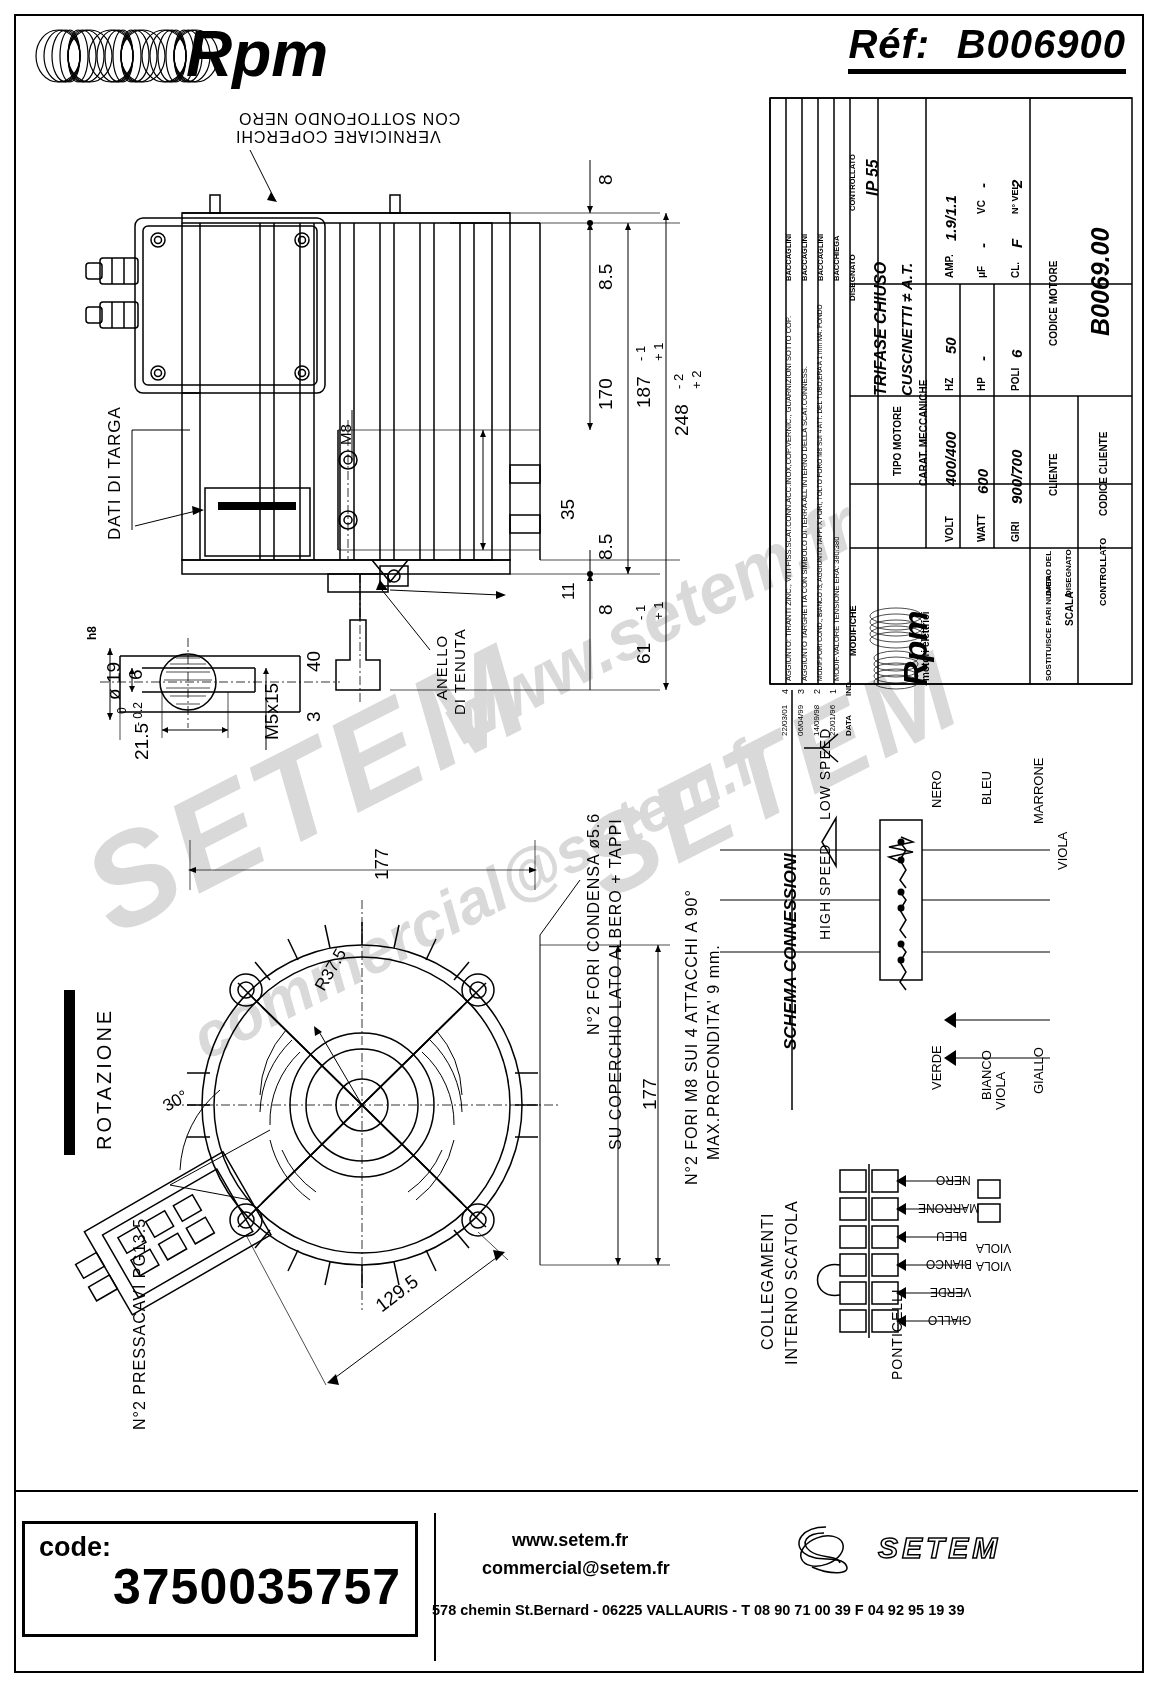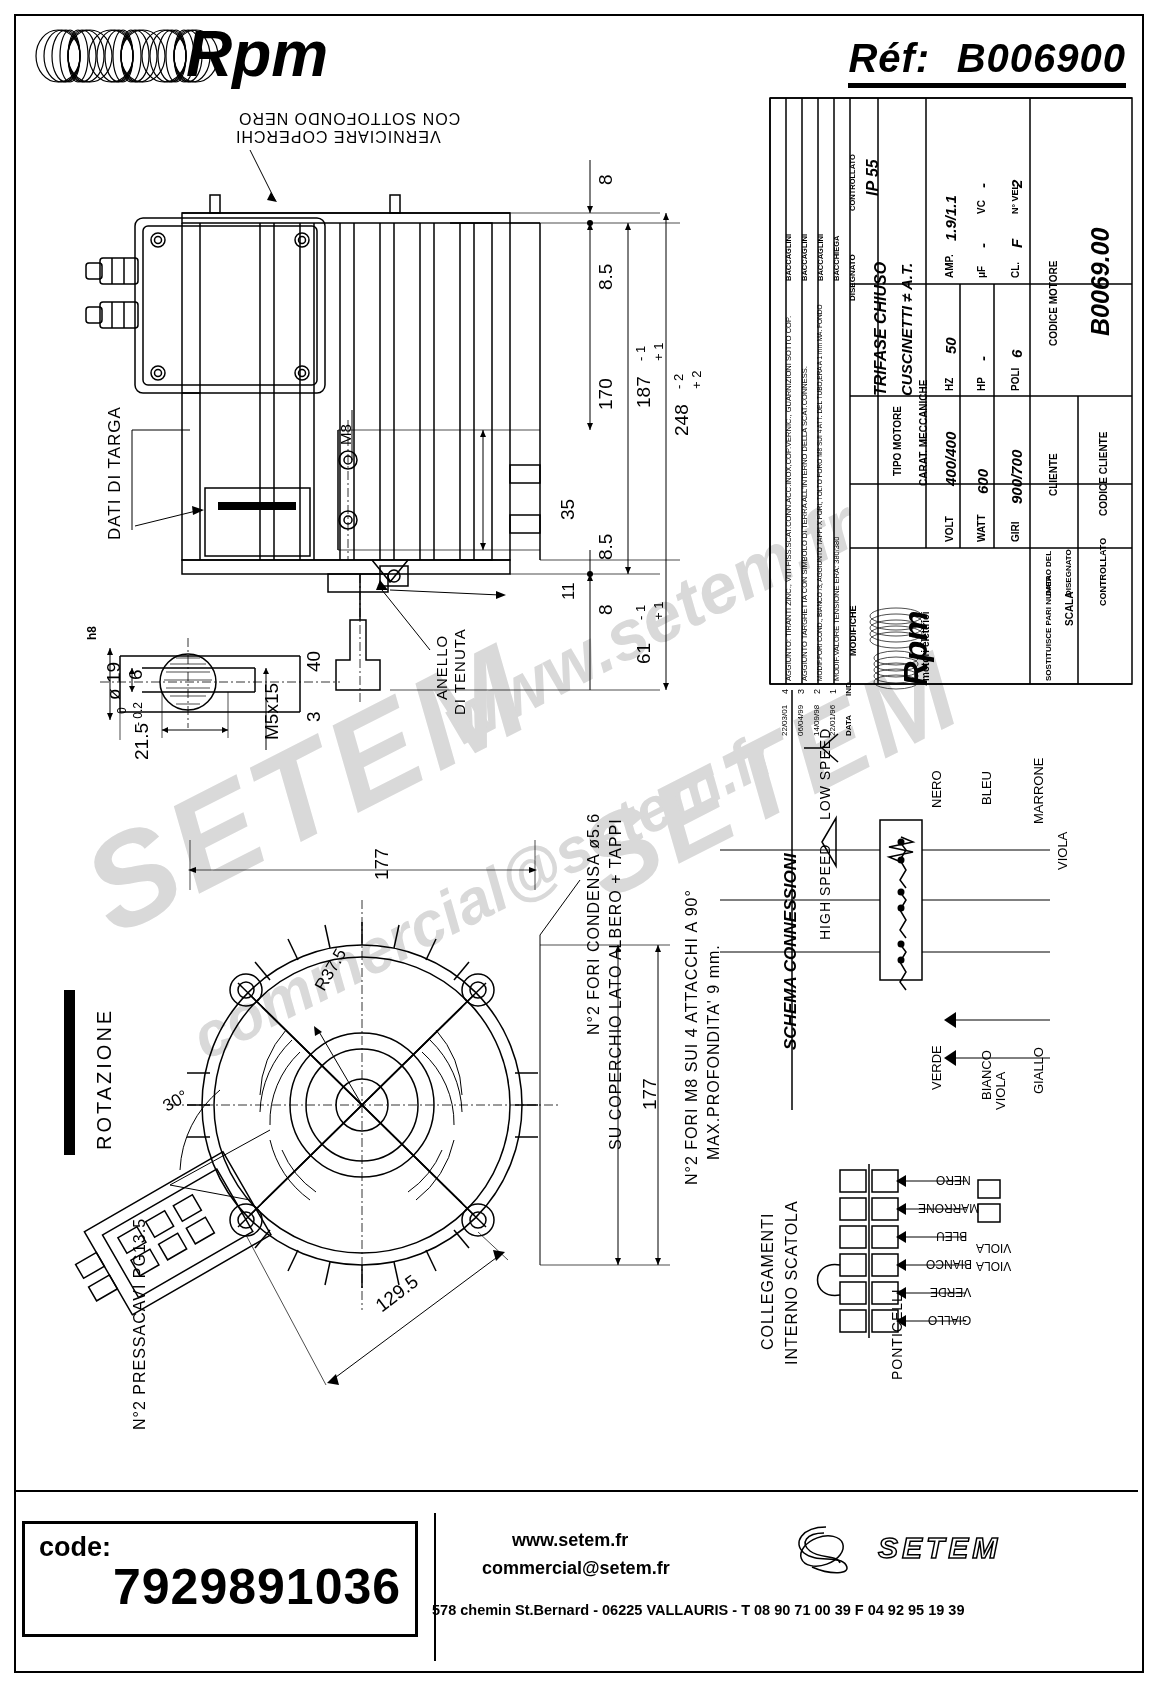--- a/index.html
+++ b/index.html
@@ -11,21 +11,21 @@
   .frame{position:absolute;border:2px solid #000;}
 
   
   .txt{position:absolute;white-space:nowrap;line-height:1;}
   .r90{transform-origin:0 0;transform:rotate(-90deg);}
   .r180{transform-origin:50% 50%;transform:rotate(180deg);}
   .ln{position:absolute;background:#000;}
 
   
   #logo{position:absolute;left:34px;top:26px;width:330px;height:62px;}
-  #ref{position:absolute;right:28px;top:36px;text-align:left;}
+  #ref{position:absolute;right:28px;top:22px;text-align:left;}
   #ref .reftxt{font-style:italic;font-weight:bold;font-size:40px;letter-spacing:1px;}
   #ref .ul{border-bottom:5px solid #000;margin-top:2px;}
 
   
   #titleblock{position:absolute;left:768px;top:96px;width:366px;height:590px;}
   .tblabel{position:absolute;white-space:nowrap;transform-origin:0 0;
            transform:rotate(-90deg);font-size:8px;letter-spacing:0px;}
   .tbval{position:absolute;white-space:nowrap;transform-origin:0 0;
          transform:rotate(-90deg);font-style:italic;font-weight:bold;}
 
@@ -771,21 +771,21 @@
     <div class="txt r180" style="left:188px;top:164px;font-size:12px;">GIALLO</div>
     <div class="txt r180" style="left:236px;top:92px;font-size:12px;">VIOLA</div>
     <div class="txt r180" style="left:236px;top:110px;font-size:12px;">VIOLA</div>
   </div>
 
   <div class="ln" style="left:16px;top:1490px;width:1122px;height:2px;"></div>
 
   <div id="footer">
     <div id="codebox">
       <div class="lbl">code:</div>
-      <div class="num">7929891036</div>
+      <div class="num">3750035757</div>
     </div>
     <div class="divider" style="left:412px;top:20px;height:148px;"></div>
 
     <div class="txt" style="left:490px;top:38px;font-size:18px;font-weight:bold;">www.setem.fr</div>
     <div class="txt" style="left:460px;top:66px;font-size:18px;font-weight:bold;">commercial@setem.fr</div>
     <div class="txt" style="left:410px;top:110px;font-size:14.5px;font-weight:bold;">578 chemin St.Bernard  -  06225 VALLAURIS  -  T 08 90 71 00 39   F 04 92 95 19 39</div>
 
     <div id="setemlogo" style="left:760px;top:28px;width:300px;height:56px;">
       <svg width="90" height="56" style="left:0;top:0;">
         <g class="s15">

